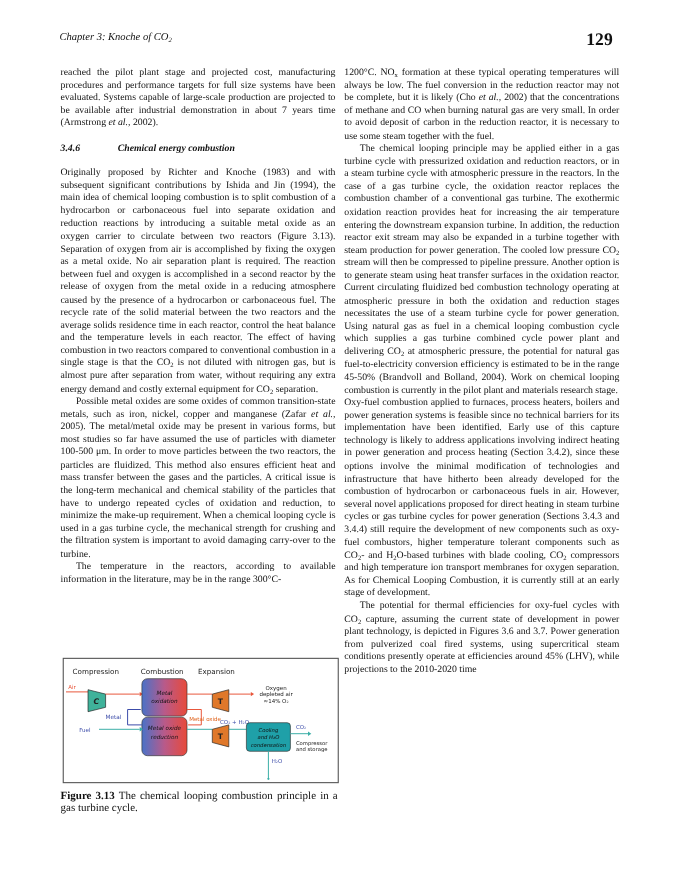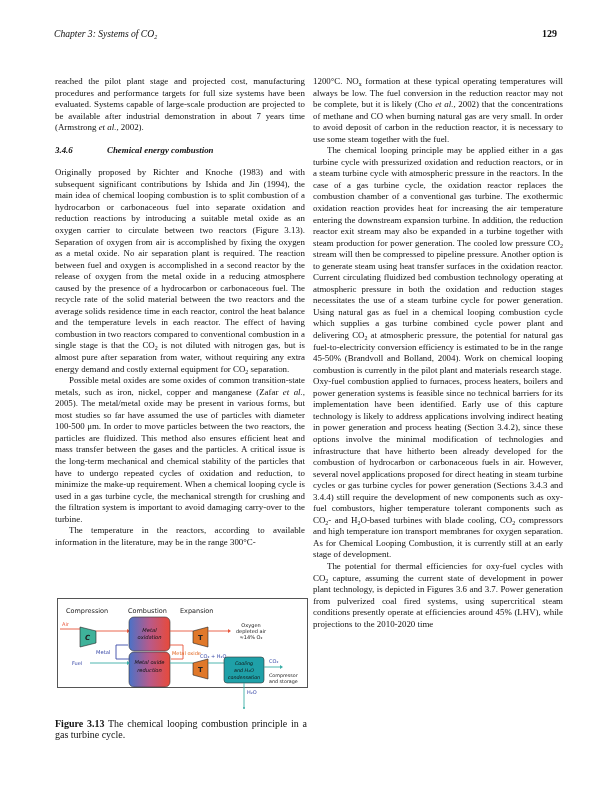--- a/index.html
+++ b/index.html
@@ -1,37 +1,37 @@
 <!DOCTYPE html>
 <html><head>
   <meta charset="utf-8">
   <style>
     html, body { margin: 0; padding: 0; background: #ffffff; }
     body { width: 612px; height: 792px; position: relative; overflow: hidden;
            font-family: "Liberation Serif", "DejaVu Serif", serif; color: #111; }
     .header-left { position: absolute; left: 54px; top: 28px; font-size: 9.6px; font-style: italic; }
-    .header-right { position: absolute; right: 55px; top: 28px; font-size: 10px; font-weight: bold; }
-    .col { position: absolute; top: 60px; width: 250px; font-size: 8.9px; line-height: 11.55px; text-align: justify; margin-top: 16px; }
+    .header-right { position: absolute; right: 55px; top: 28px; font-size: 16px; font-weight: bold; }
+    .col { position: absolute; top: 60px; width: 250px; font-size: 8.9px; line-height: 11.55px; text-align: justify; }
     .col-left { left: 55px; }
     .col-right { left: 313px; }
     .col p { margin: 0; }
     .col p.indent { text-indent: 14px; }
     .col p.noindent { text-indent: 0; }
     .section-head { font-weight: bold; font-style: italic; margin: 11px 0 11px 0 !important; font-size: 8.9px; }
     .section-head .num { display: inline-block; width: 52px; }
     sub { font-size: 6px; vertical-align: -2px; line-height: 0; }
-    .figure { position: absolute; left: 57px; top: 598px; width: 251px; height: 90px; border: 1px solid #555; box-sizing: border-box; background: #fff; }
+    .figure { position: absolute; left: 57px; top: 598px; width: 251px; height: 114px; border: 1px solid #555; box-sizing: border-box; background: #fff; }
     .caption { position: absolute; left: 55px; top: 718px; width: 252px; font-size: 10px; line-height: 11px; text-align: justify; }
     .caption b { font-weight: bold; }
     svg text { font-family: "DejaVu Sans", "Liberation Sans", sans-serif; }
   </style>
 </head>
 <body>
 
-<div class="header-left"><span>Chapter 3: Systems of CO</span><sub>2</sub></div>
+<div class="header-left"><span>Chapter 3: Knoche of CO</span><sub>2</sub></div>
 <div class="header-right">129</div>
 
 <div class="col col-left">
   <p class="noindent"><span>reached the pilot plant stage and projected cost, manufacturing procedures and performance targets for full size systems have been evaluated. Systems capable of large-scale production are projected to be available after industrial demonstration in about 7 years time (Armstrong </span><i>et al.</i><span>, 2002).</span></p>
   <p class="section-head"><span class="num">3.4.6</span><span>Chemical energy combustion</span></p>
   <p class="noindent"><span>Originally proposed by Richter and Knoche (1983) and with subsequent significant contributions by Ishida and Jin (1994), the main idea of chemical looping combustion is to split combustion of a hydrocarbon or carbonaceous fuel into separate oxidation and reduction reactions by introducing a suitable metal oxide as an oxygen carrier to circulate between two reactors (Figure 3.13). Separation of oxygen from air is accomplished by fixing the oxygen as a metal oxide. No air separation plant is required. The reaction between fuel and oxygen is accomplished in a second reactor by the release of oxygen from the metal oxide in a reducing atmosphere caused by the presence of a hydrocarbon or carbonaceous fuel. The recycle rate of the solid material between the two reactors and the average solids residence time in each reactor, control the heat balance and the temperature levels in each reactor. The effect of having combustion in two reactors compared to conventional combustion in a single stage is that the CO</span><sub>2</sub><span> is not diluted with nitrogen gas, but is almost pure after separation from water, without requiring any extra energy demand and costly external equipment for CO</span><sub>2</sub><span> separation.</span></p>
   <p class="indent"><span>Possible metal oxides are some oxides of common transition-state metals, such as iron, nickel, copper and manganese (Zafar </span><i>et al.</i><span>, 2005). The metal/metal oxide may be present in various forms, but most studies so far have assumed the use of particles with diameter 100-500 μm. In order to move particles between the two reactors, the particles are fluidized. This method also ensures efficient heat and mass transfer between the gases and the particles. A critical issue is the long-term mechanical and chemical stability of the particles that have to undergo repeated cycles of oxidation and reduction, to minimize the make-up requirement. When a chemical looping cycle is used in a gas turbine cycle, the mechanical strength for crushing and the filtration system is important to avoid damaging carry-over to the turbine.</span></p>
   <p class="indent"><span>The temperature in the reactors, according to available information in the literature, may be in the range 300°C-</span></p>
 </div>
 

